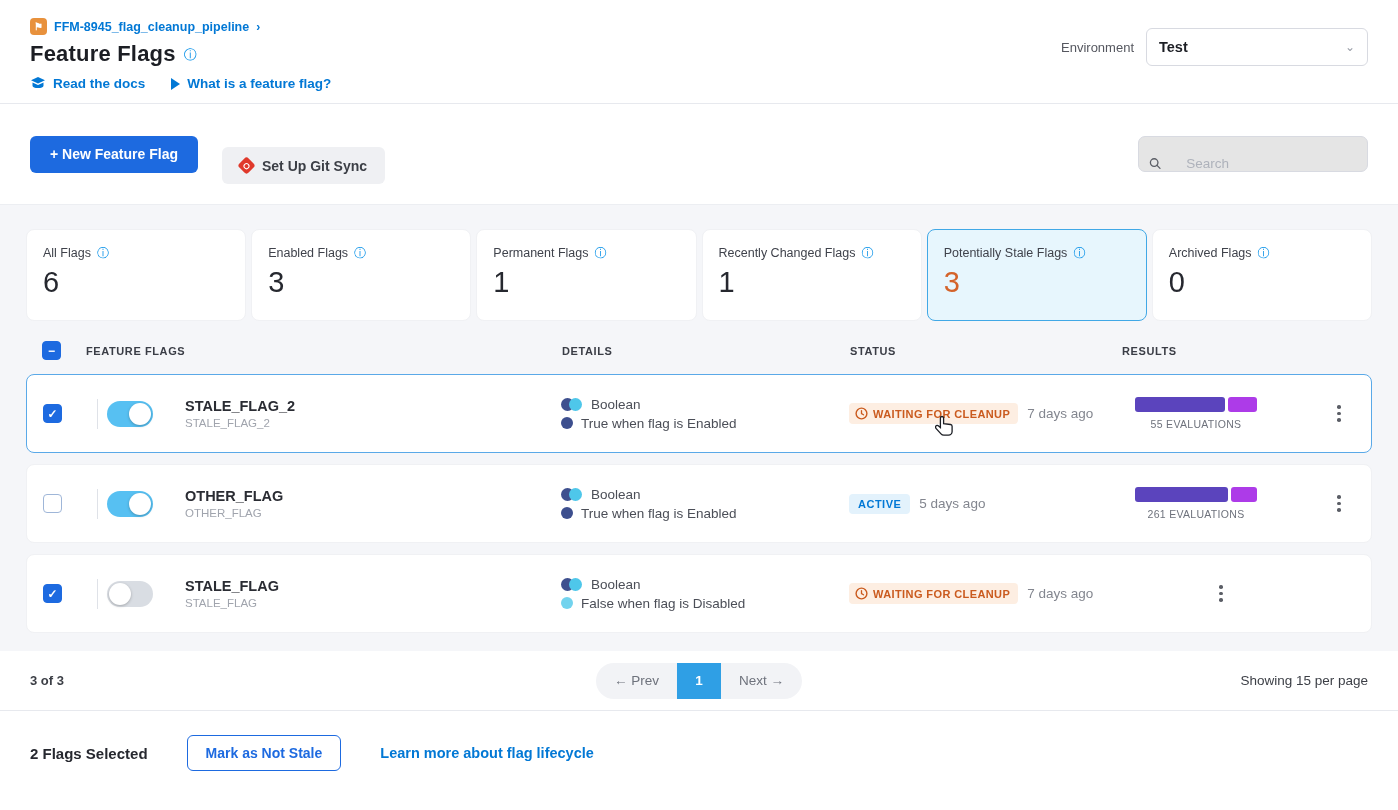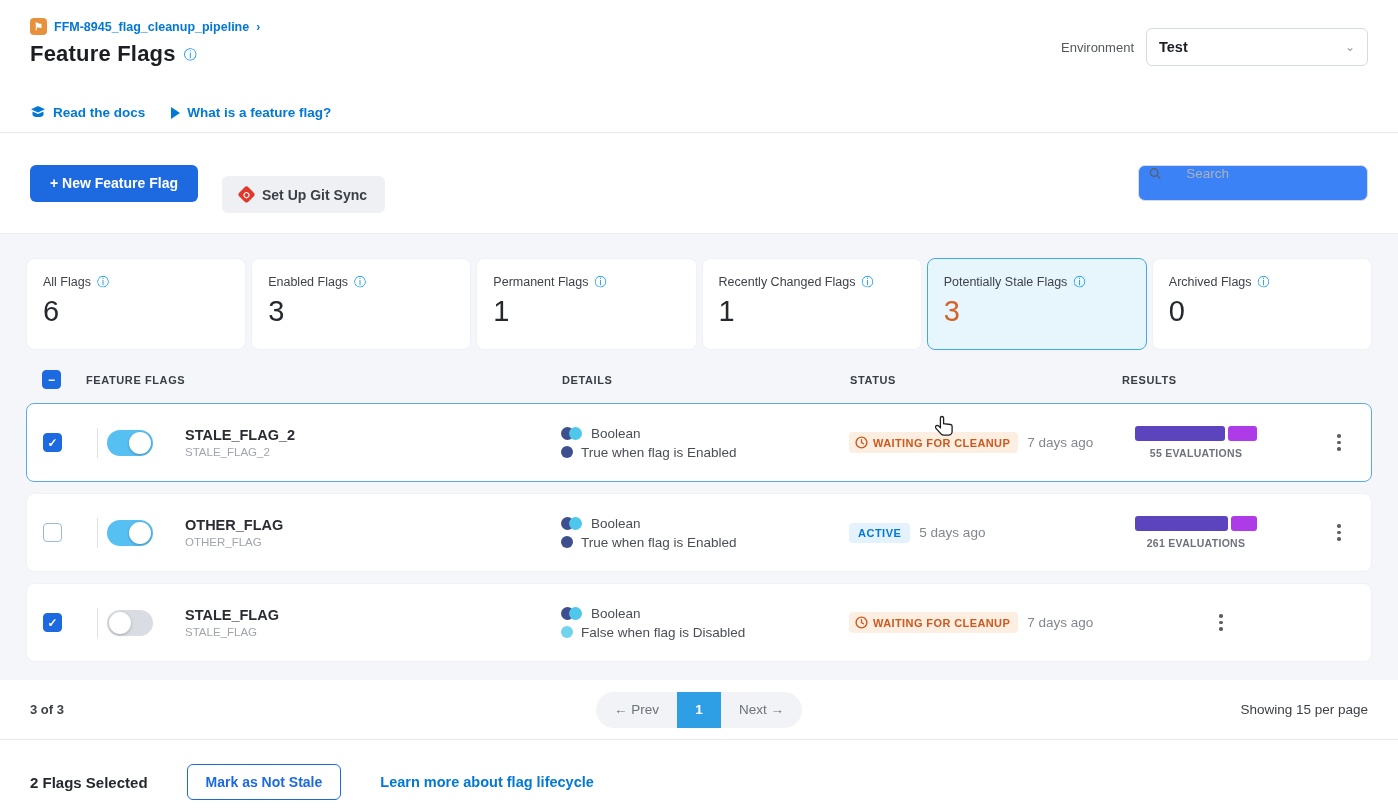--- a/index.html
+++ b/index.html
@@ -9,35 +9,35 @@
   
   .hdr { padding:18px 30px 12px 30px; border-bottom:1px solid #e7e9ee; position:relative; background:#fff; }
   .crumb { display:flex; align-items:center; gap:7px; font-size:12.5px; color:#0278d5; font-weight:600; }
   .proj-icon { width:17px; height:17px; border-radius:4px; background:#e8913c; color:#fff; display:flex; align-items:center; justify-content:center; font-size:10px; line-height:1; }
   .crumb-sep { color:#0278d5; font-size:12px; }
   .title-row { display:flex; align-items:center; gap:8px; margin-top:6px; }
   .title { font-size:22px; font-weight:700; color:#1c1e24; letter-spacing:.2px; }
   .info { display:inline-block; color:#0690e8; font-size:13px; font-style:normal; line-height:1; }
   .info.small { font-size:12px; }
   .doc-links { display:flex; align-items:center; gap:26px; margin-top:9px; }
-  .doc-link { display:flex; align-items:center; gap:7px; color:#0278d5; font-size:13.5px; font-weight:700; cursor:pointer;margin-top:29px; }
+  .doc-link { display:flex; align-items:center; gap:7px; color:#0278d5; font-size:13.5px; font-weight:700; cursor:pointer; }
   .play-tri { width:0; height:0; border-left:9px solid #0278d5; border-top:6px solid transparent; border-bottom:6px solid transparent; }
   .env { position:absolute; top:28px; right:30px; display:flex; align-items:center; gap:12px; }
   .env-label { font-size:13px; color:#55575f; }
   .env-select { width:222px; height:38px; background:#fff; border:1px solid #d8dae1; border-radius:6px; display:flex; align-items:center; justify-content:space-between; padding:0 12px; cursor:pointer; }
   .env-value { font-size:14.5px; font-weight:700; color:#1c1e24; }
   .chev { color:#9a9ea8; font-size:12px; }
 
   
   .toolbar { display:flex; align-items:center; padding:20px 30px; gap:24px; background:#fff; border-bottom:1px solid #eceef2; }
   .btn-primary { background:#1d6ae0; color:#fff; border:none; border-radius:6px; height:37px; padding:0 20px; font-size:14px; font-weight:700; font-family:inherit; cursor:pointer; }
   .btn-git { background:#eff0f3; color:#3c3f46; border:none; border-radius:6px; height:37px; padding:0 18px; font-size:14px; font-weight:700; font-family:inherit; display:flex; align-items:center; gap:9px; cursor:pointer;margin-top:23px; }
   .git-diamond { width:13px; height:13px; background:#e0392b; transform:rotate(45deg); border-radius:3px; position:relative; }
   .git-diamond::after{ content:""; position:absolute; inset:3.5px; border:1.4px solid #fff; border-radius:50%; }
-  .search-wrap { margin-left:auto; width:230px; height:36px; border:1px solid #d8dae1; border-radius:7px; display:flex; align-items:flex-start; padding:0 10px; gap:25px; background:#3b82f6; }
+  .search-wrap { margin-left:auto; width:230px; height:36px; border:1px solid #d8dae1; border-radius:7px; display:flex; align-items:flex-end; padding:0 10px; gap:25px; background:#e5e5e5; }
   .search-wrap input { border:none; outline:none; font-size:13.5px; color:#333; width:100%; font-family:inherit; background:transparent; }
   .search-wrap input::placeholder { color:#aeb2bb; }
 
   
   .main { background:#f5f6f9; padding:24px 26px 18px 26px; }
   .stats { display:flex; gap:5px;align-items:center; }
   .stat-card { flex:1; background:#fff; border:1px solid #f0f1f4; border-radius:8px; padding:16px 14px 18px 16px; height:92px; cursor:pointer; }
   .stat-card.selected { background:#e7f6fd; border:1px solid #41a8e6; }
   .stat-label { font-size:12.5px; color:#3f424b; display:flex; align-items:center; gap:6px; }
   .stat-value { font-size:29px; color:#26282f; margin-top:6px; font-weight:400; }
@@ -64,21 +64,21 @@
   .detail-line + .detail-line { margin-top:4px; }
   .bool-icon { position:relative; width:22px; height:13px; }
   .bool-icon i { position:absolute; width:13px; height:13px; border-radius:50%; }
   .bool-icon .c1 { left:0; background:#3d4f8e; }
   .bool-icon .c2 { left:8px; background:#4ec7ea; }
   .dot { width:12px; height:12px; border-radius:50%; }
   .status-cell { display:flex; align-items:center; gap:9px; }
   .badge-stale { background:#fdeee2; color:#ca5a1e; font-size:11px; font-weight:700; letter-spacing:.4px; padding:4px 8px 4px 6px; border-radius:4px; display:flex; align-items:center; gap:5px; }
   .badge-active { background:#e3f2fc; color:#0278d5; font-size:11px; font-weight:700; letter-spacing:.5px; padding:4px 9px; border-radius:4px; }
   .ago { font-size:13.5px; color:#83868f; }
-  .results-cell { display:flex; flex-direction:column; align-items:center; gap:6px; width:150px;font-weight:bold; }
+  .results-cell { display:flex; flex-direction:column; align-items:center; gap:6px; width:150px; }
   .bar { display:flex; width:122px; height:15px; gap:3px; }
   .bar .seg1 { background:#5b44bd; border-radius:3px; }
   .bar .seg2 { background:#ad3be8; border-radius:3px; }
   .evals { font-size:10.5px; color:#6e727c; letter-spacing:.3px; }
   .kebab { display:flex; flex-direction:column; gap:3px; align-items:center; justify-self:center; cursor:pointer; padding:6px; }
   .kebab i { width:3.5px; height:3.5px; border-radius:50%; background:#5b5e66; }
 
   
   .pagerow { display:flex; align-items:center; background:#fff; padding:22px 30px; border-bottom:1px solid #e7e9ee; position:relative; }
   .count { font-size:13px; font-weight:700; color:#3c3f46; }

